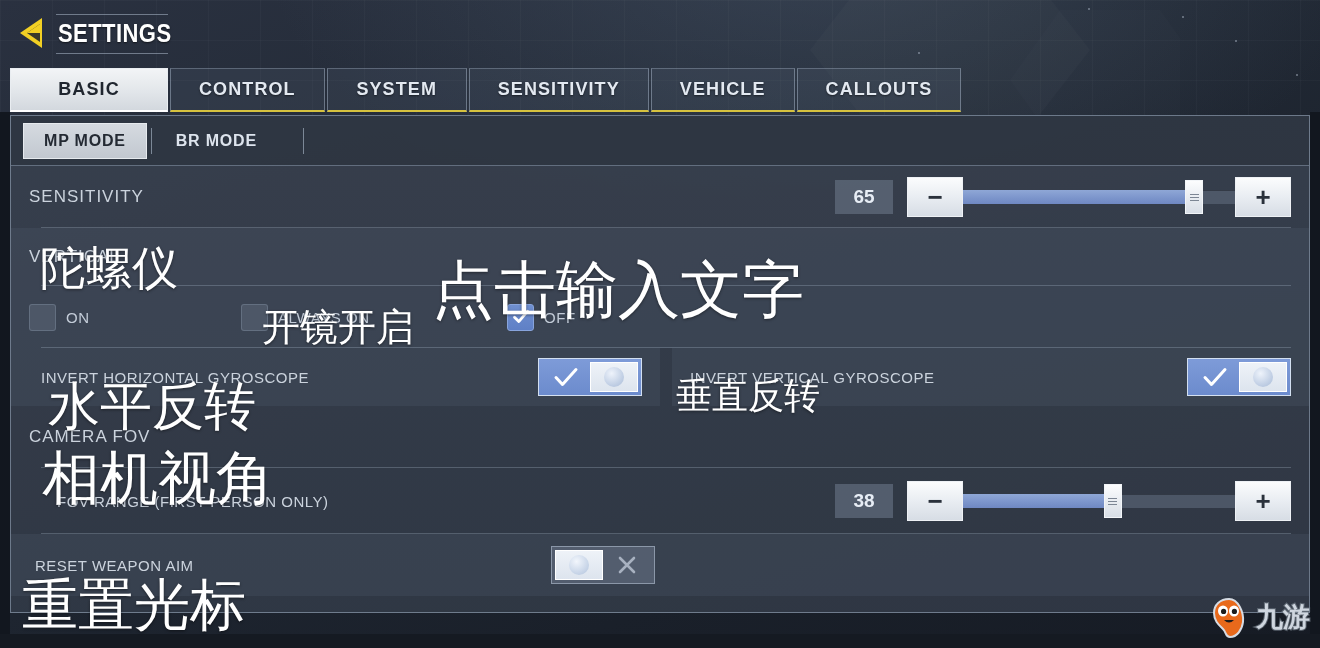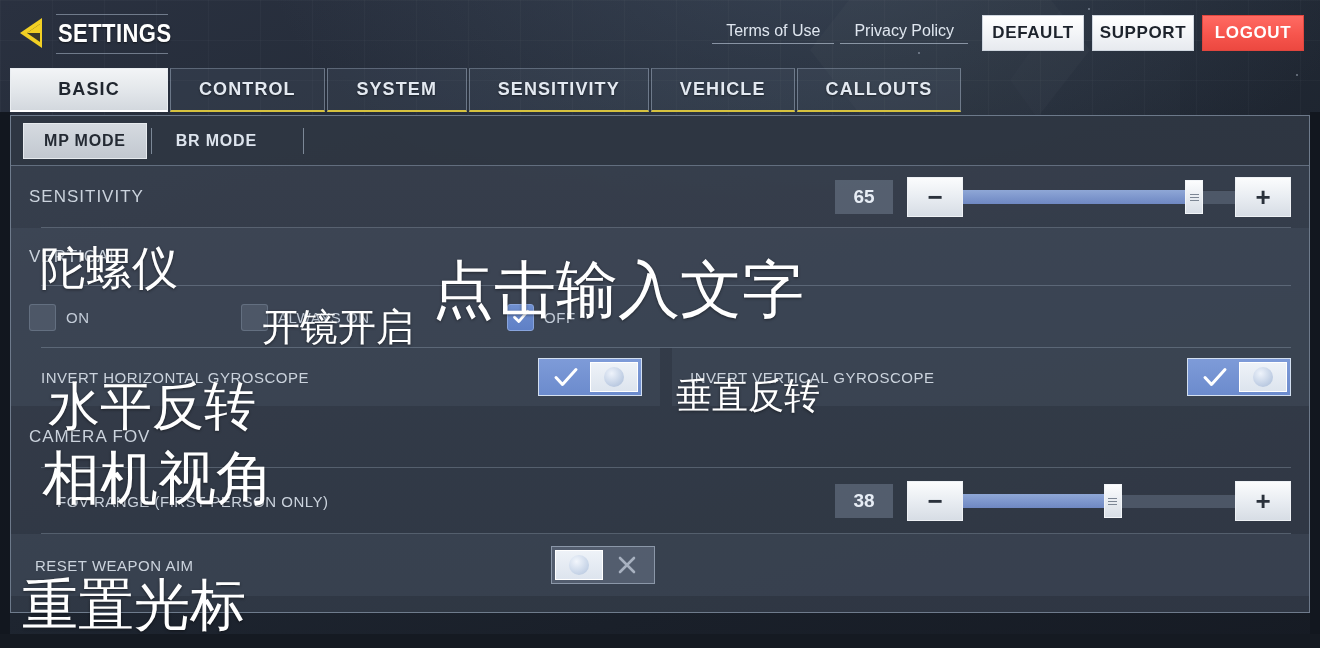--- a/index.html
+++ b/index.html
@@ -276,27 +276,20 @@
 
     <div class="back-arrow">
       <svg width="34" height="34" viewBox="0 0 34 34">
         <polygon points="26,2 26,32 4,17" fill="#f2d024"></polygon>
         <polygon points="24,8 24,26 11,17" fill="#3a3a2a"></polygon>
         <polygon points="24,8 24,17 11,17" fill="#f2d024"></polygon>
       </svg>
     </div>
     <div class="title">SETTINGS</div>
 
-    <div class="header-right">
-      <div class="hlink">Terms of Use</div>
-      <div class="hlink">Privacy Policy</div>
-      <div class="hbtn">DEFAULT</div>
-      <div class="hbtn">SUPPORT</div>
-      <div class="hbtn danger">LOGOUT</div>
-    </div>
   </div>
 
   <div class="tabs">
     <div class="tab active">BASIC</div>
     <div class="tab">CONTROL</div>
     <div class="tab">SYSTEM</div>
     <div class="tab">SENSITIVITY</div>
     <div class="tab">VEHICLE</div>
     <div class="tab">CALLOUTS</div>
   </div>
@@ -432,14 +425,25 @@
   <div class="footer-strip"></div>
 
   <div class="cjk" style="left:40px; top:238px; font-size:46px;">陀螺仪</div>
   <div class="cjk" style="left:432px; top:248px; font-size:62px;">点击输入文字</div>
   <div class="cjk" style="left:262px; top:302px; font-size:38px;">开镜开启</div>
   <div class="cjk" style="left:48px; top:372px; font-size:52px;">水平反转</div>
   <div class="cjk" style="left:676px; top:372px; font-size:36px;">垂直反转</div>
   <div class="cjk" style="left:42px; top:440px; font-size:58px;">相机视角</div>
   <div class="cjk" style="left:22px; top:568px; font-size:56px;">重置光标</div>
 
+  <div class="wm">
+    <svg width="46" height="46" viewBox="0 0 46 46">
+      <path d="M23 5 C14 5 8 11 8 19 C8 27 13 31 17 35 C21 39 19 43 24 43 C31 43 36 36 37 28 C38 18 32 5 23 5 Z" fill="#e8691b" stroke="#d6dbe3" stroke-width="2"></path>
+      <ellipse cx="17" cy="17" rx="5" ry="5.6" fill="#ffffff"></ellipse>
+      <ellipse cx="28" cy="17" rx="5" ry="5.6" fill="#ffffff"></ellipse>
+      <circle cx="17.6" cy="17.4" r="2.6" fill="#1d1d1d"></circle>
+      <circle cx="28.4" cy="17.4" r="2.6" fill="#1d1d1d"></circle>
+      <path d="M18 26 Q23 31 28 26 Z" fill="#1d1d1d"></path>
+    </svg>
+    <div class="wm-text">九游</div>
+  </div>
 
 </div>
 
 </body></html>

